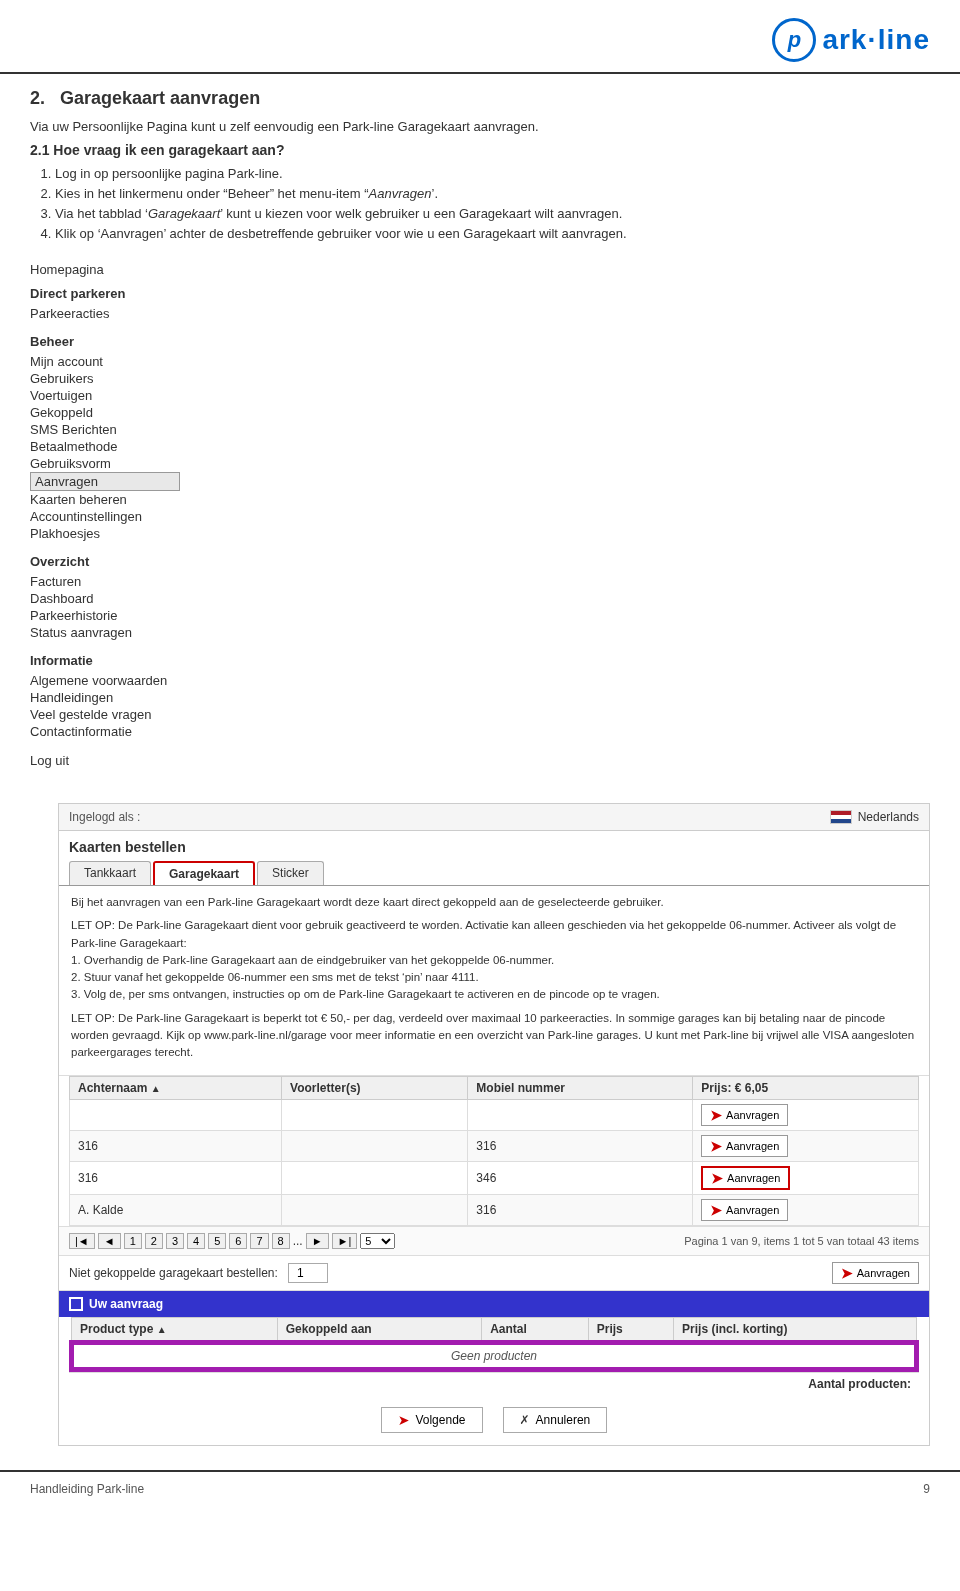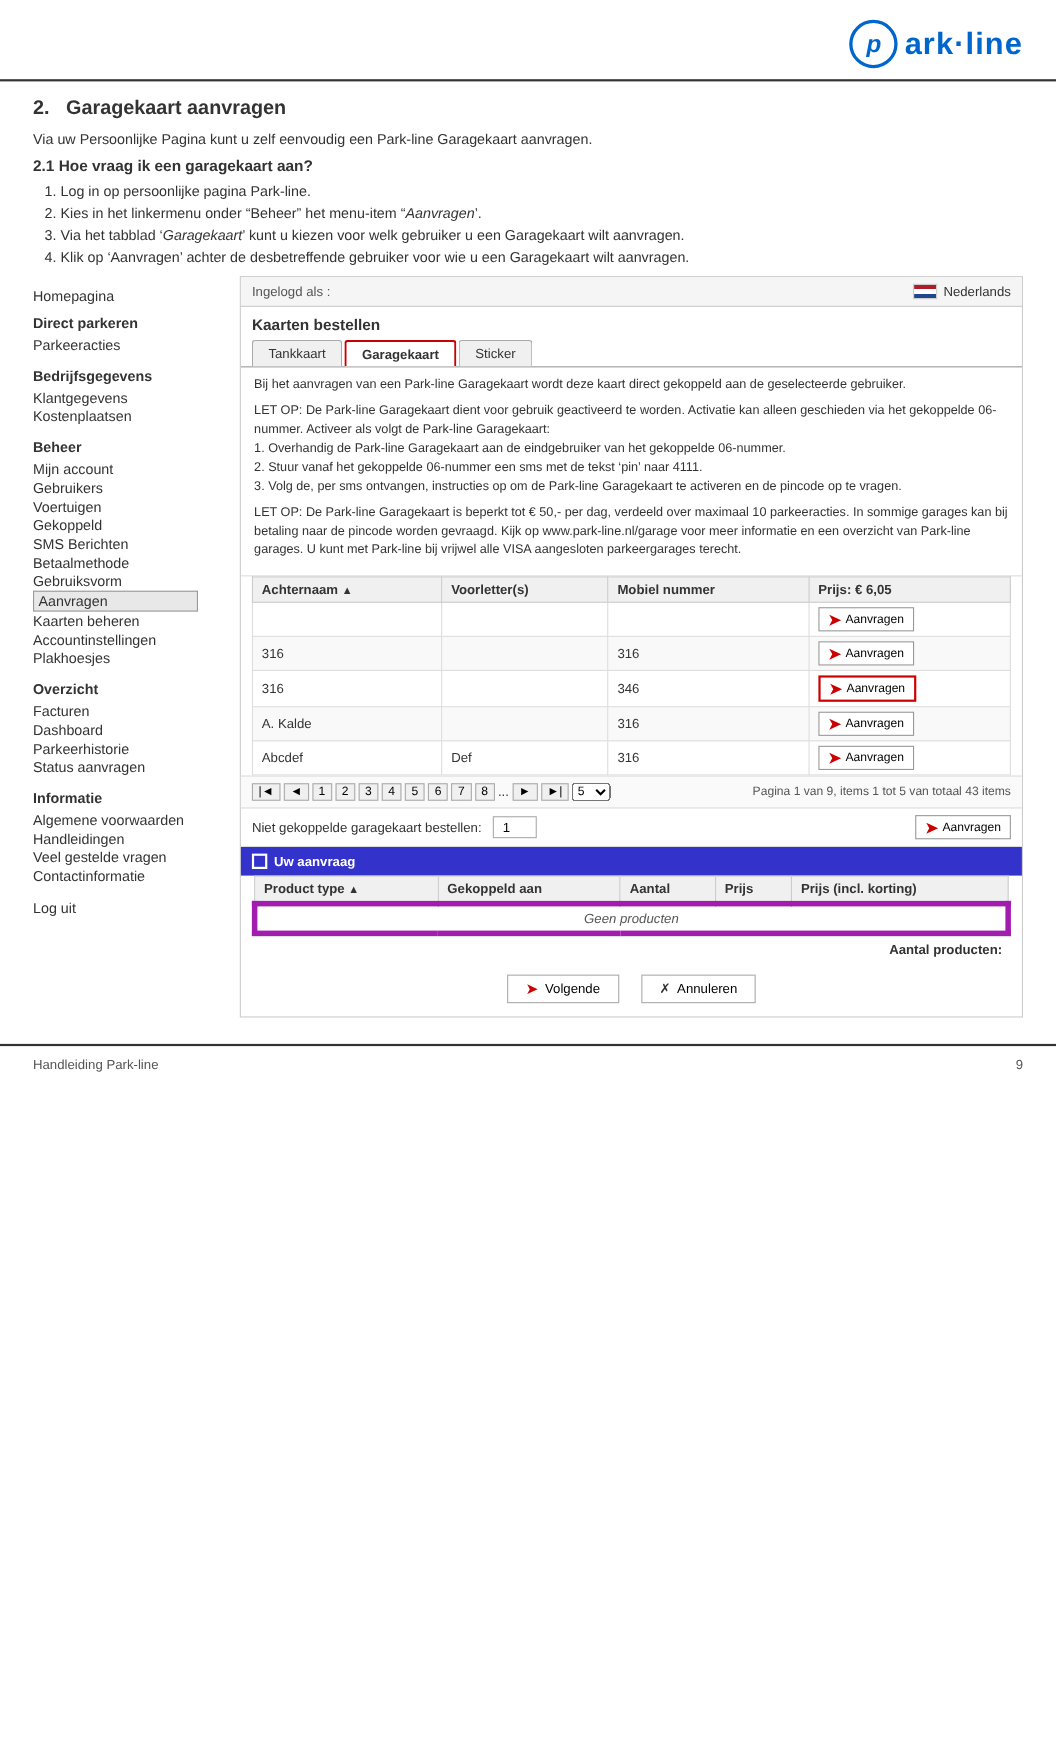--- a/index.html
+++ b/index.html
@@ -12,21 +12,21 @@
     .logo-p { font-size: 22px; font-weight: bold; color: #0066cc; font-style: italic; }
     .logo-text { font-size: 28px; font-weight: bold; color: #0066cc; letter-spacing: 1px; }
 
     
     .main-content { padding: 4px 30px; }
     .step-list { margin-left: 20px; margin-bottom: 10px; }
     .step-list li { margin-bottom: 6px; font-size: 13px; }
     .step-list li strong { font-weight: normal; }
 
     
-    .page-body { display: flex; gap: 0; }
+    .page-body { display: flex; gap: 12px; flex-direction: column; }
 
     
     .sidebar { width: 160px; flex-shrink: 0; padding: 10px 10px 10px 0; font-size: 13px; }
     .sidebar-section { margin-bottom: 12px; }
     .sidebar-section-title { font-weight: bold; font-size: 13px; margin-bottom: 4px; }
     .sidebar-item { padding: 1px 0; cursor: pointer; color: #333; font-size: 13px; }
     .sidebar-item.active { background: #e8e8e8; border: 1px solid #999; padding: 1px 4px; font-size: 13px; }
 
     
     .content-area { flex: 1; border: 1px solid #ccc; font-size: 12px; margin-left: 28px; }
@@ -139,25 +139,20 @@
 
     <div class="sidebar">
       <div class="sidebar-item">Homepagina</div>
       <div style="height:8px"></div>
 
       <div class="sidebar-section">
         <div class="sidebar-section-title">Direct parkeren</div>
         <div class="sidebar-item">Parkeeracties</div>
       </div>
 
-      <div class="sidebar-section">
-        <div class="sidebar-section-title">Bedrijfsgegevens</div>
-        <div class="sidebar-item">Klantgegevens</div>
-        <div class="sidebar-item">Kostenplaatsen</div>
-      </div>
 
       <div class="sidebar-section">
         <div class="sidebar-section-title">Beheer</div>
         <div class="sidebar-item">Mijn account</div>
         <div class="sidebar-item">Gebruikers</div>
         <div class="sidebar-item">Voertuigen</div>
         <div class="sidebar-item">Gekoppeld</div>
         <div class="sidebar-item">SMS Berichten</div>
         <div class="sidebar-item">Betaalmethode</div>
         <div class="sidebar-item">Gebruiksvorm</div>
@@ -254,31 +249,20 @@
               <td>
                 <button class="btn-aanvragen highlighted">
                   <span class="btn-arrow">➤</span>
                   <span>Aanvragen</span>
                 </button>
               </td>
             </tr>
             <tr>
               <td>A. Kalde</td>
               <td></td>
-              <td>316</td>
-              <td>
-                <button class="btn-aanvragen">
-                  <span class="btn-arrow">➤</span>
-                  <span>Aanvragen</span>
-                </button>
-              </td>
-            </tr>
-            <tr>
-              <td>Abcdef</td>
-              <td>Def</td>
               <td>316</td>
               <td>
                 <button class="btn-aanvragen">
                   <span class="btn-arrow">➤</span>
                   <span>Aanvragen</span>
                 </button>
               </td>
             </tr>
           </tbody>
         </table>

